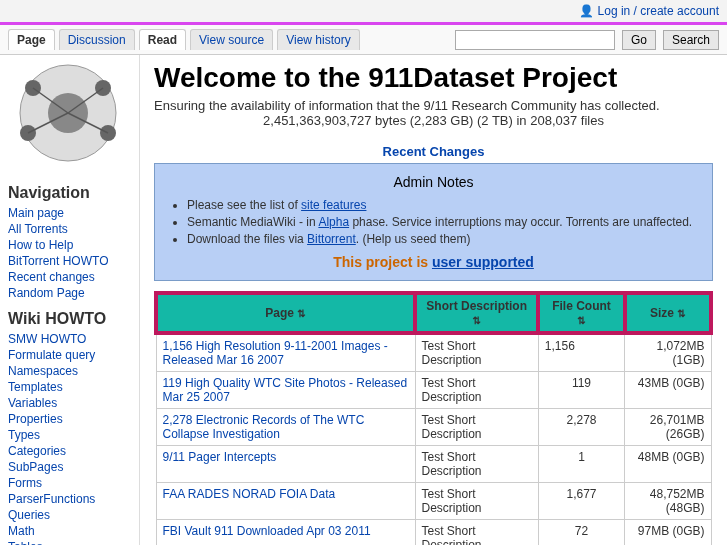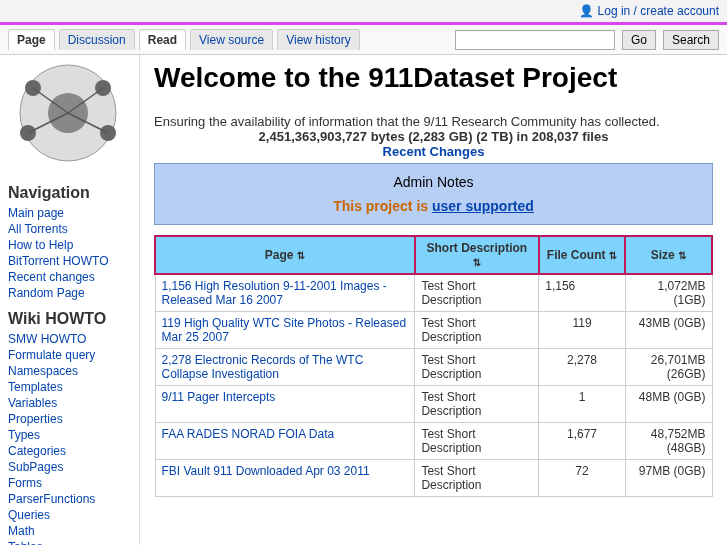--- a/index.html
+++ b/index.html
@@ -81,33 +81,33 @@
 
     #main {
       flex: 1;
       padding: 8px 14px;
     }
 
     .page-title {
       font-size: 28px;
       font-weight: bold;
       color: #000;
-      margin-bottom: 20px;
+      margin-bottom: 4px;
       line-height: 1.1;
     }
 
     .subtitle {
       font-size: 13px;
       color: #333;
     }
 
     .stats {
-      font-weight: bold;
+      font-weight: normal;
       font-size: 13px;
-      margin-bottom: 0;
+      margin-bottom: 16px;
       text-align: center;
     }
 
     .recent-changes-link {
       color: #0645ad;
       font-weight: bold;
       text-decoration: none;
       display: block;
       text-align: center;
       margin-bottom: 4px;
@@ -137,22 +137,22 @@
       margin-top: 8px;
     }
     .admin-box .supported-text a { color: #0645ad; text-decoration: underline; }
 
     table {
       width: 100%;
       border-collapse: collapse;
       font-size: 12px;
     }
     th {
-      background: #7dd3fc;
-      border: 2px solid #be185d;
+      background: #14b8a6;
+      border: 4px solid #be185d;
       padding: 4px 6px;
       text-align: center;
       font-weight: bold;
     }
     td {
       border: 1px solid #ccc;
       padding: 4px 6px;
       vertical-align: top;
     }
     td a { color: #0645ad; text-decoration: none; }
@@ -233,20 +233,25 @@
 
   <div id="main">
     <h1 class="page-title">Welcome to the 911Dataset Project</h1>
     <p class="subtitle">Ensuring the availability of information that the 9/11 Research Community has collected.</p>
     <p class="stats">2,451,363,903,727 bytes (2,283 GB) (2 TB) in 208,037 files</p>
 
     <a href="#" class="recent-changes-link">Recent Changes</a>
 
     <div class="admin-box">
       <div class="admin-box-title">Admin Notes</div>
+      <ul>
+        <li>Please see the list of <a href="#">site features</a></li>
+        <li>Semantic MediaWiki - in <a href="#">Alpha</a> phase. Service interruptions may occur. Torrents are unaffected.</li>
+        <li>Download the files via <a href="#">Bittorrent</a>. (Help us seed them)</li>
+      </ul>
       <div class="supported-text">
         <span>This project is </span><a href="#">user supported</a>
       </div>
     </div>
 
     <table>
       <thead>
         <tr>
           <th class="col-page">Page <span class="sort-icon">⇅</span></th>
           <th class="col-desc">Short Description <span class="sort-icon">⇅</span></th>

